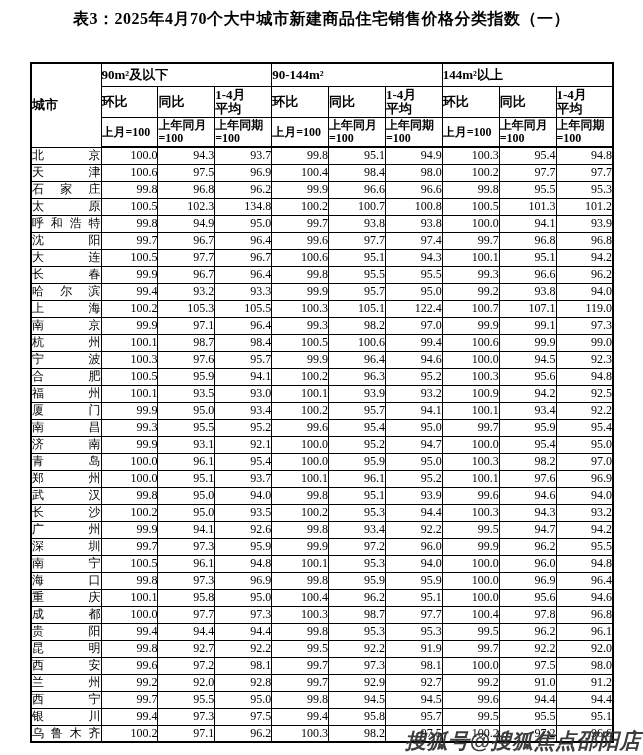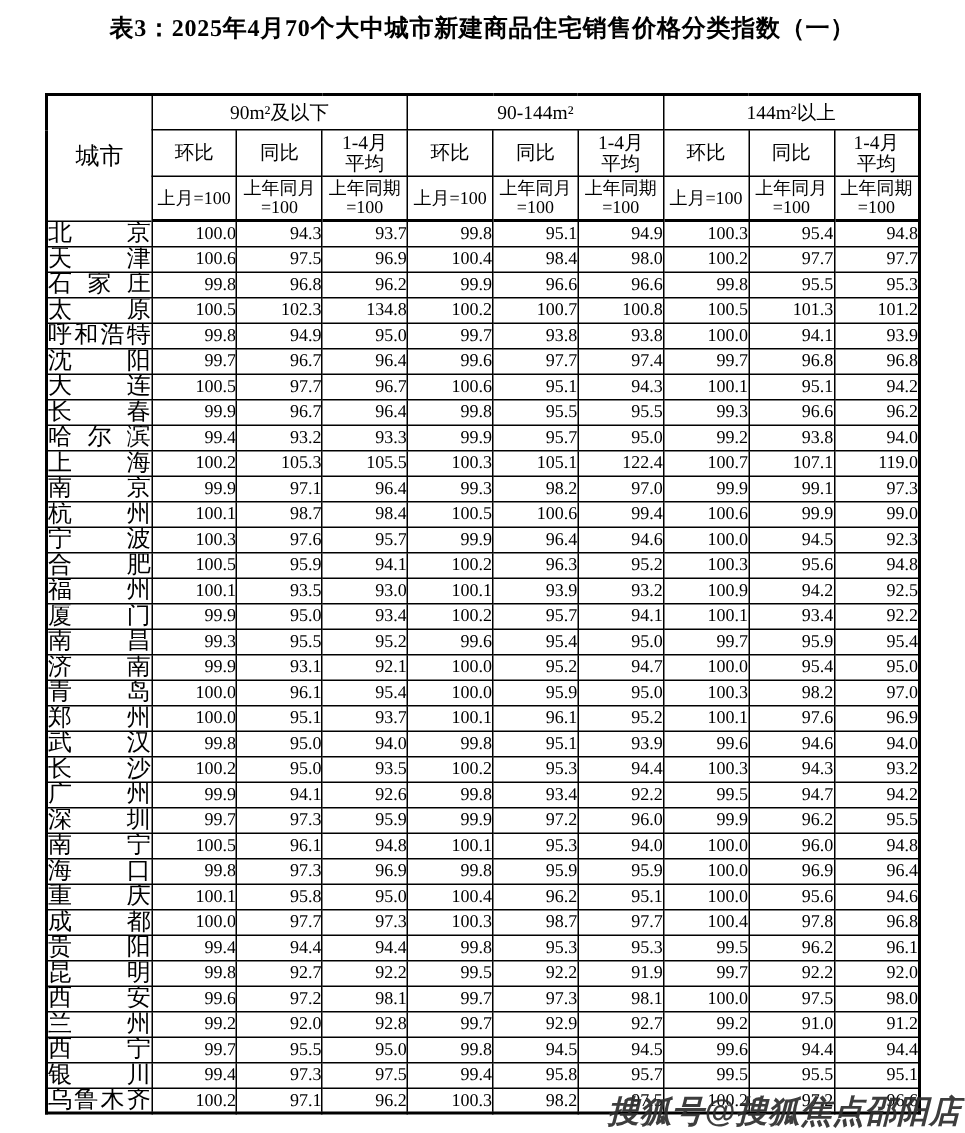--- a/index.html
+++ b/index.html
@@ -31,33 +31,33 @@
     table-layout: fixed;
     border: 2px solid #000;
   }
   table.idx th, table.idx td {
     border: 1px solid #000;
     padding: 0;
     vertical-align: middle;
     overflow: hidden;
   }
   thead th {
-    font-weight: normal;
-    text-align: center;
+    font-weight: bold;
+    text-align: left;
     font-size: 13px;
     line-height: 14px;
   }
   tr.group-row th { height: 22px; }
   tr.sub-row th { height: 30px; white-space: pre-line; }
   tr.base-row th { height: 28px; font-size: 12px; white-space: pre-line; line-height: 13px; border-bottom: 2px solid #000; }
-  th.city-head { font-size: 16px; }
+  th.city-head { font-size: 13px; }
   tbody tr { height: 17px; }
   tbody td { font-size: 12px; line-height: 15px; }
   td.city {
-    font-size: 16px;
+    font-size: 12px;
     padding: 0 6px;
     text-align: justify;
     text-align-last: justify;
     white-space: nowrap;
   }
   td.num {
     text-align: right;
     padding-right: 7px;
   }
   .watermark {

